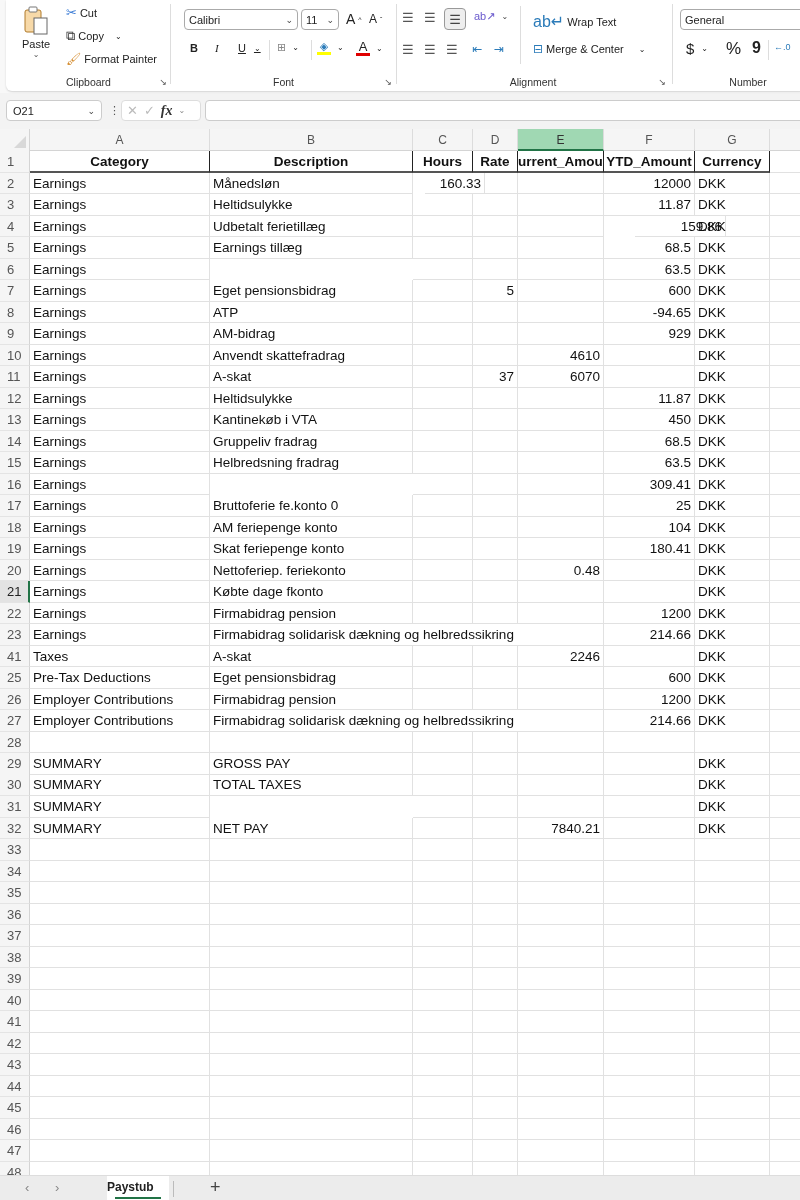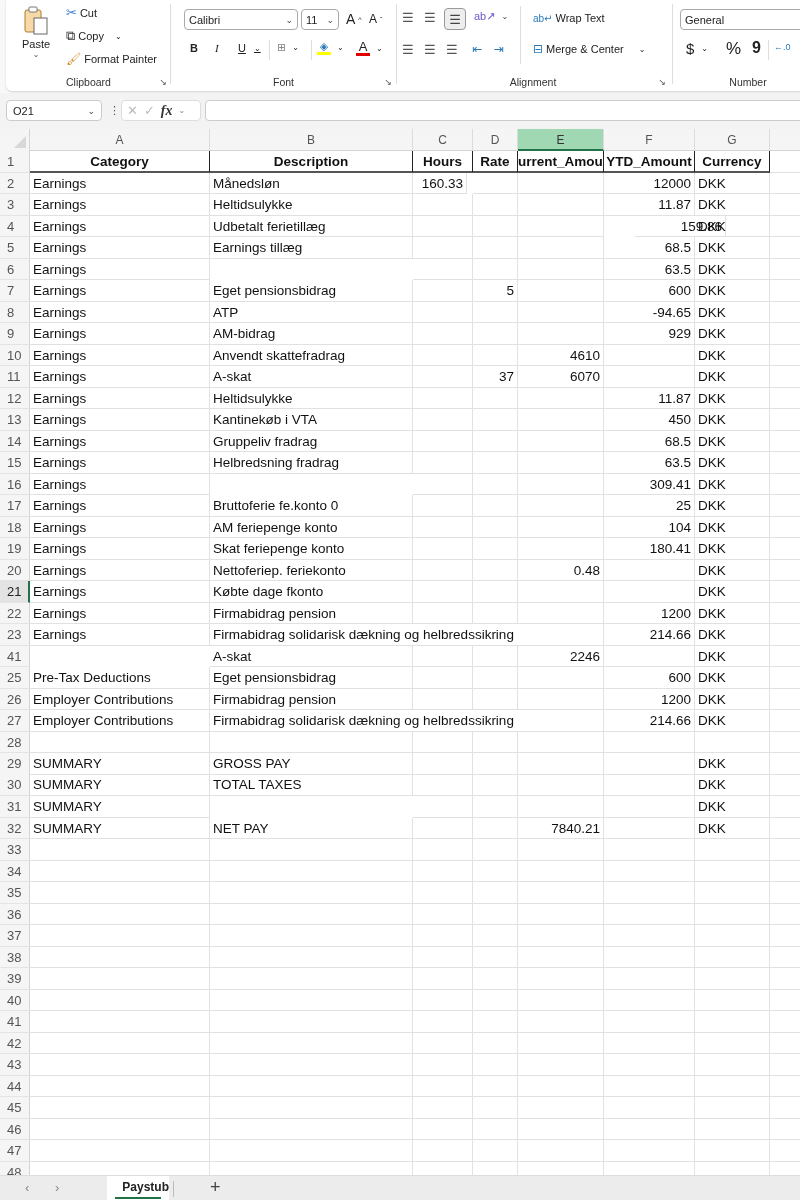--- a/index.html
+++ b/index.html
@@ -29,21 +29,21 @@
   .rows { position: absolute; left: 0; top: 22px; width: 800px; }
   .row { position: absolute; left: 0; width: 800px; height: 21.5px; }
   .row-h { position: absolute; left: 0; top: 0; width: 30px; height: 21.5px; background: #f5f5f5; border-right: 1px solid #d4d4d4; border-bottom: 1px solid #e4e4e4; font-size: 13px; color: #555; line-height: 21px; padding-left: 7px; }
   .row-h.sel { background: #e3e3e3; border-right: 2px solid #217346; color: #222; }
   .cell { position: absolute; top: 0; height: 21.5px; border-right: 1px solid #e1e1e1; border-bottom: 1px solid #e1e1e1; font-size: 13.5px; line-height: 21px; padding: 0 3px; white-space: nowrap; overflow: visible; color: #111; }
   .cell.num { text-align: right; }
   .cell.hdr { font-weight: bold; text-align: center; overflow: hidden; border-right: 1px solid #222; border-bottom: 2px solid #555; }
   .cell.spill { overflow: visible; z-index: 2; background: transparent; }
   .bottom-bar { position: absolute; left: 0; top: 1175px; width: 800px; height: 25px; background: #ececec; border-top: 1px solid #ddd; }
   .nav-arrow { position: absolute; top: 4px; font-size: 13px; color: #888; }
-  .sheet-tab { position: absolute; left: 107px; top: 0; width: 62px; height: 25px; background: #fff; font-size: 12px; font-weight: bold; text-align: right; line-height: 22px; color: #222; }
+  .sheet-tab { position: absolute; left: 107px; top: 0; width: 62px; height: 25px; background: #fff; font-size: 12px; font-weight: bold; text-align: left; line-height: 22px; color: #222; }
   .sheet-tab .underline { position: absolute; left: 8px; right: 8px; bottom: 2px; height: 2px; background: #217346; }
   .tab-sep { position: absolute; left: 173px; top: 5px; width: 1px; height: 16px; background: #bbb; }
   .add-sheet { position: absolute; left: 210px; top: 1px; font-size: 18px; color: #444; }
 </style>
 </head>
 <body>
 
 <div class="ribbon">
   <div class="ribbon-card">
 
@@ -126,21 +126,21 @@
       <span class="rb" style="left:28px;top:10px;font-size:13px;color:#555;">☰</span>
       <span class="rb" style="left:48px;top:8px;width:22px;height:22px;border:1px solid #999;border-radius:4px;background:#eee;justify-content:center;font-size:13px;color:#444;">☰</span>
       <span class="rb" style="left:78px;top:10px;font-size:11px;color:#6a5acd;">ab↗<span style="font-size:8px;color:#444;margin-left:3px;">⌄</span></span>
       <span class="rb" style="left:6px;top:42px;font-size:13px;color:#555;">☰</span>
       <span class="rb" style="left:28px;top:42px;font-size:13px;color:#555;">☰</span>
       <span class="rb" style="left:50px;top:42px;font-size:13px;color:#555;">☰</span>
       <span class="rb" style="left:76px;top:42px;font-size:12px;color:#2b7bb9;">⇤</span>
       <span class="rb" style="left:98px;top:42px;font-size:12px;color:#2b7bb9;">⇥</span>
       <div style="position:absolute;left:124px;top:6px;width:1px;height:58px;background:#ddd;"></div>
       <div class="rb" style="left:137px;top:12px;">
-        <span class="ico" style="font-size:10px;color:#2b7bb9;">ab↵</span>
+        <span class="ico" style="font-size:16px;color:#2b7bb9;">ab↵</span>
         <span>Wrap Text</span>
       </div>
       <div class="rb" style="left:137px;top:42px;">
         <span class="ico" style="font-size:12px;color:#2b7bb9;">⊟</span>
         <span>Merge &amp; Center</span>
         <span style="font-size:8px;margin-left:12px;">⌄</span>
       </div>
       <div class="group-label">Alignment</div>
       <span class="launcher">↘</span>
     </div>
@@ -209,21 +209,21 @@
       <div class="cell hdr" style="left:473px;width:45px;">Rate</div>
       <div class="cell hdr" style="left:518px;width:86px;padding:0;">urrent_Amou</div>
       <div class="cell hdr" style="left:604px;width:91px;padding:0;">YTD_Amount</div>
       <div class="cell hdr" style="left:695px;width:75px;">Currency</div>
       <div class="cell" style="left:770px;width:40px;"></div>
     </div>
   <div class="row" style="top: 21.5px;">
         <div class="row-h">2</div>
         <div class="cell" style="left: 30px; width: 180px;">Earnings</div>
         <div class="cell" style="left: 210px; width: 203px;">Månedsløn</div>
-        <div class="cell num" style="left: 407px; width: 60px;">160.33</div>
+        <div class="cell num" style="left: 425px; width: 60px;">160.33</div>
         <div class="cell num" style="left: 473px; width: 45px;"></div>
         <div class="cell num" style="left: 518px; width: 86px;"></div>
         <div class="cell num" style="left: 604px; width: 91px;">12000</div>
         <div class="cell" style="left: 695px; width: 75px;">DKK</div>
         <div class="cell" style="left: 770px; width: 40px;"></div>
       </div>
       <div class="row" style="top: 43px;">
         <div class="row-h">3</div>
         <div class="cell" style="left: 30px; width: 180px;">Earnings</div>
         <div class="cell" style="left: 210px; width: 203px;">Heltidsulykke</div>
@@ -447,20 +447,21 @@
         <div class="cell spill" style="left: 210px; width: 203px; z-index: 3; border-right: none;">Firmabidrag solidarisk dækning og helbredssikring</div>
         <div class="cell num" style="left: 413px; width: 60px; border-right: none; background: transparent;"></div>
         <div class="cell num" style="left: 473px; width: 45px; border-right: none; background: transparent;"></div>
         <div class="cell num" style="left: 518px; width: 86px;"></div>
         <div class="cell num" style="left: 604px; width: 91px;">214.66</div>
         <div class="cell" style="left: 695px; width: 75px;">DKK</div>
         <div class="cell" style="left: 770px; width: 40px;"></div>
       </div>
       <div class="row" style="top: 494.5px;">
         <div class="row-h">41</div>
+        <div class="cell" style="left: 30px; width: 180px;">Taxes</div>
         <div class="cell" style="left: 210px; width: 203px;">A-skat</div>
         <div class="cell num" style="left: 413px; width: 60px;"></div>
         <div class="cell num" style="left: 473px; width: 45px;"></div>
         <div class="cell num" style="left: 518px; width: 86px;">2246</div>
         <div class="cell num" style="left: 604px; width: 91px;"></div>
         <div class="cell" style="left: 695px; width: 75px;">DKK</div>
         <div class="cell" style="left: 770px; width: 40px;"></div>
       </div>
       <div class="row" style="top: 516px;">
         <div class="row-h">25</div>

